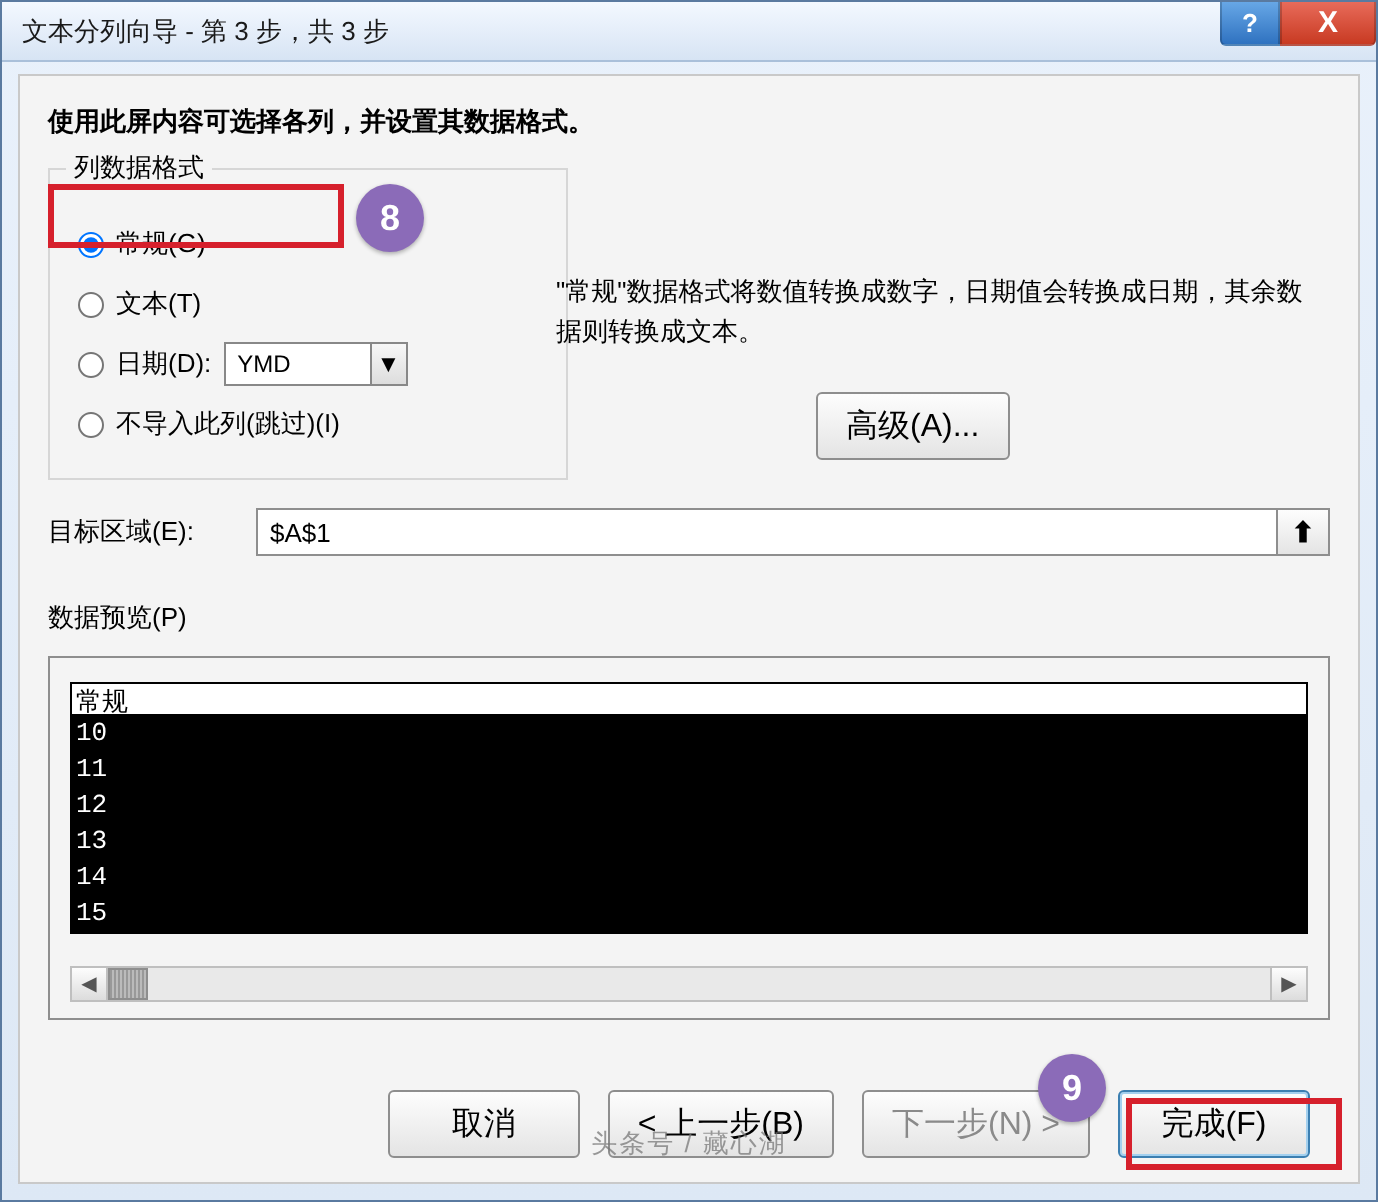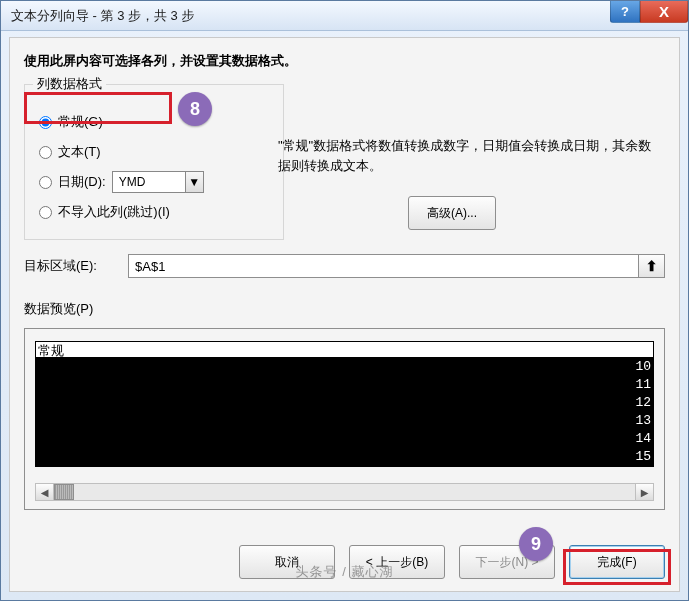--- a/index.html
+++ b/index.html
@@ -107,21 +107,21 @@
   .adv-btn-wrap {
     position: absolute; left: 398px; top: 158px;
   }
   .btn {
     display: inline-flex; align-items: center; justify-content: center;
     min-width: 88px; height: 26px;
     padding: 16px 14px;
     background: linear-gradient(#fdfdfd,#e4e4e4);
     border: 1px solid #8e8e8e;
     border-radius: 3px;
-    font-size: 12px;
+    font-size: 16px;
     font-family: inherit;
   }
   .btn:disabled { color: #8a8a8a; }
   .btn.default { border: 1px solid #3c7fb1; box-shadow: 0 0 0 1px #a3d0ef inset; }
   .dest-row {
     display: flex; align-items: center;
     font-size: 13px; margin-top: 2px; margin-bottom: 22px;
   }
   .dest-row .lab { width: 92px; }
   .dest-row .inp {
@@ -156,21 +156,21 @@
   .pv-head {
     background: #fff; color: #000;
     border-bottom: 1px solid #000;
     padding: 0 2px; height: 16px;
   }
   .pv-body {
     background: #000; color: #fff;
     padding: 0 2px; line-height: 18px;
     height: calc(100% - 16px);
   }
-  .pv-body div { height: 18px; text-align: right; }
+  .pv-body div { height: 18px; }
   .hscroll {
     position: absolute; left: 10px; right: 10px; bottom: 8px;
     height: 18px;
     background: #e9e9e9;
     border: 1px solid #bfbfbf;
     display: flex; align-items: stretch;
   }
   .hscroll .sbtn {
     width: 18px; background: linear-gradient(#fdfdfd,#dcdcdc);
     border-right: 1px solid #bfbfbf;
@@ -178,21 +178,21 @@
     font-size: 10px; color: #555;
   }
   .hscroll .sbtn.right { border-right: none; border-left: 1px solid #bfbfbf; }
   .hscroll .track { flex: 1; position: relative; }
   .hscroll .thumb {
     position: absolute; left: 0; top: 0; bottom: 0; width: 20px;
     background: repeating-linear-gradient(90deg,#999 0,#999 1px,#bbb 1px,#bbb 2px);
     border: 1px solid #8e8e8e;
   }
   .button-row {
-    position: absolute; right: 14px; bottom: 12px;
+    position: absolute; right: 24px; bottom: 12px;
     display: flex; gap: 14px; margin-left: 25px;
   }
   .button-row .btn { min-width: 96px; height: 28px; }
   .watermark {
     position: absolute; bottom: 10px; left: 50%;
     transform: translateX(-50%);
     color: rgba(120,120,120,0.75);
     font-size: 13px;
     pointer-events: none;
     letter-spacing: 1px;

